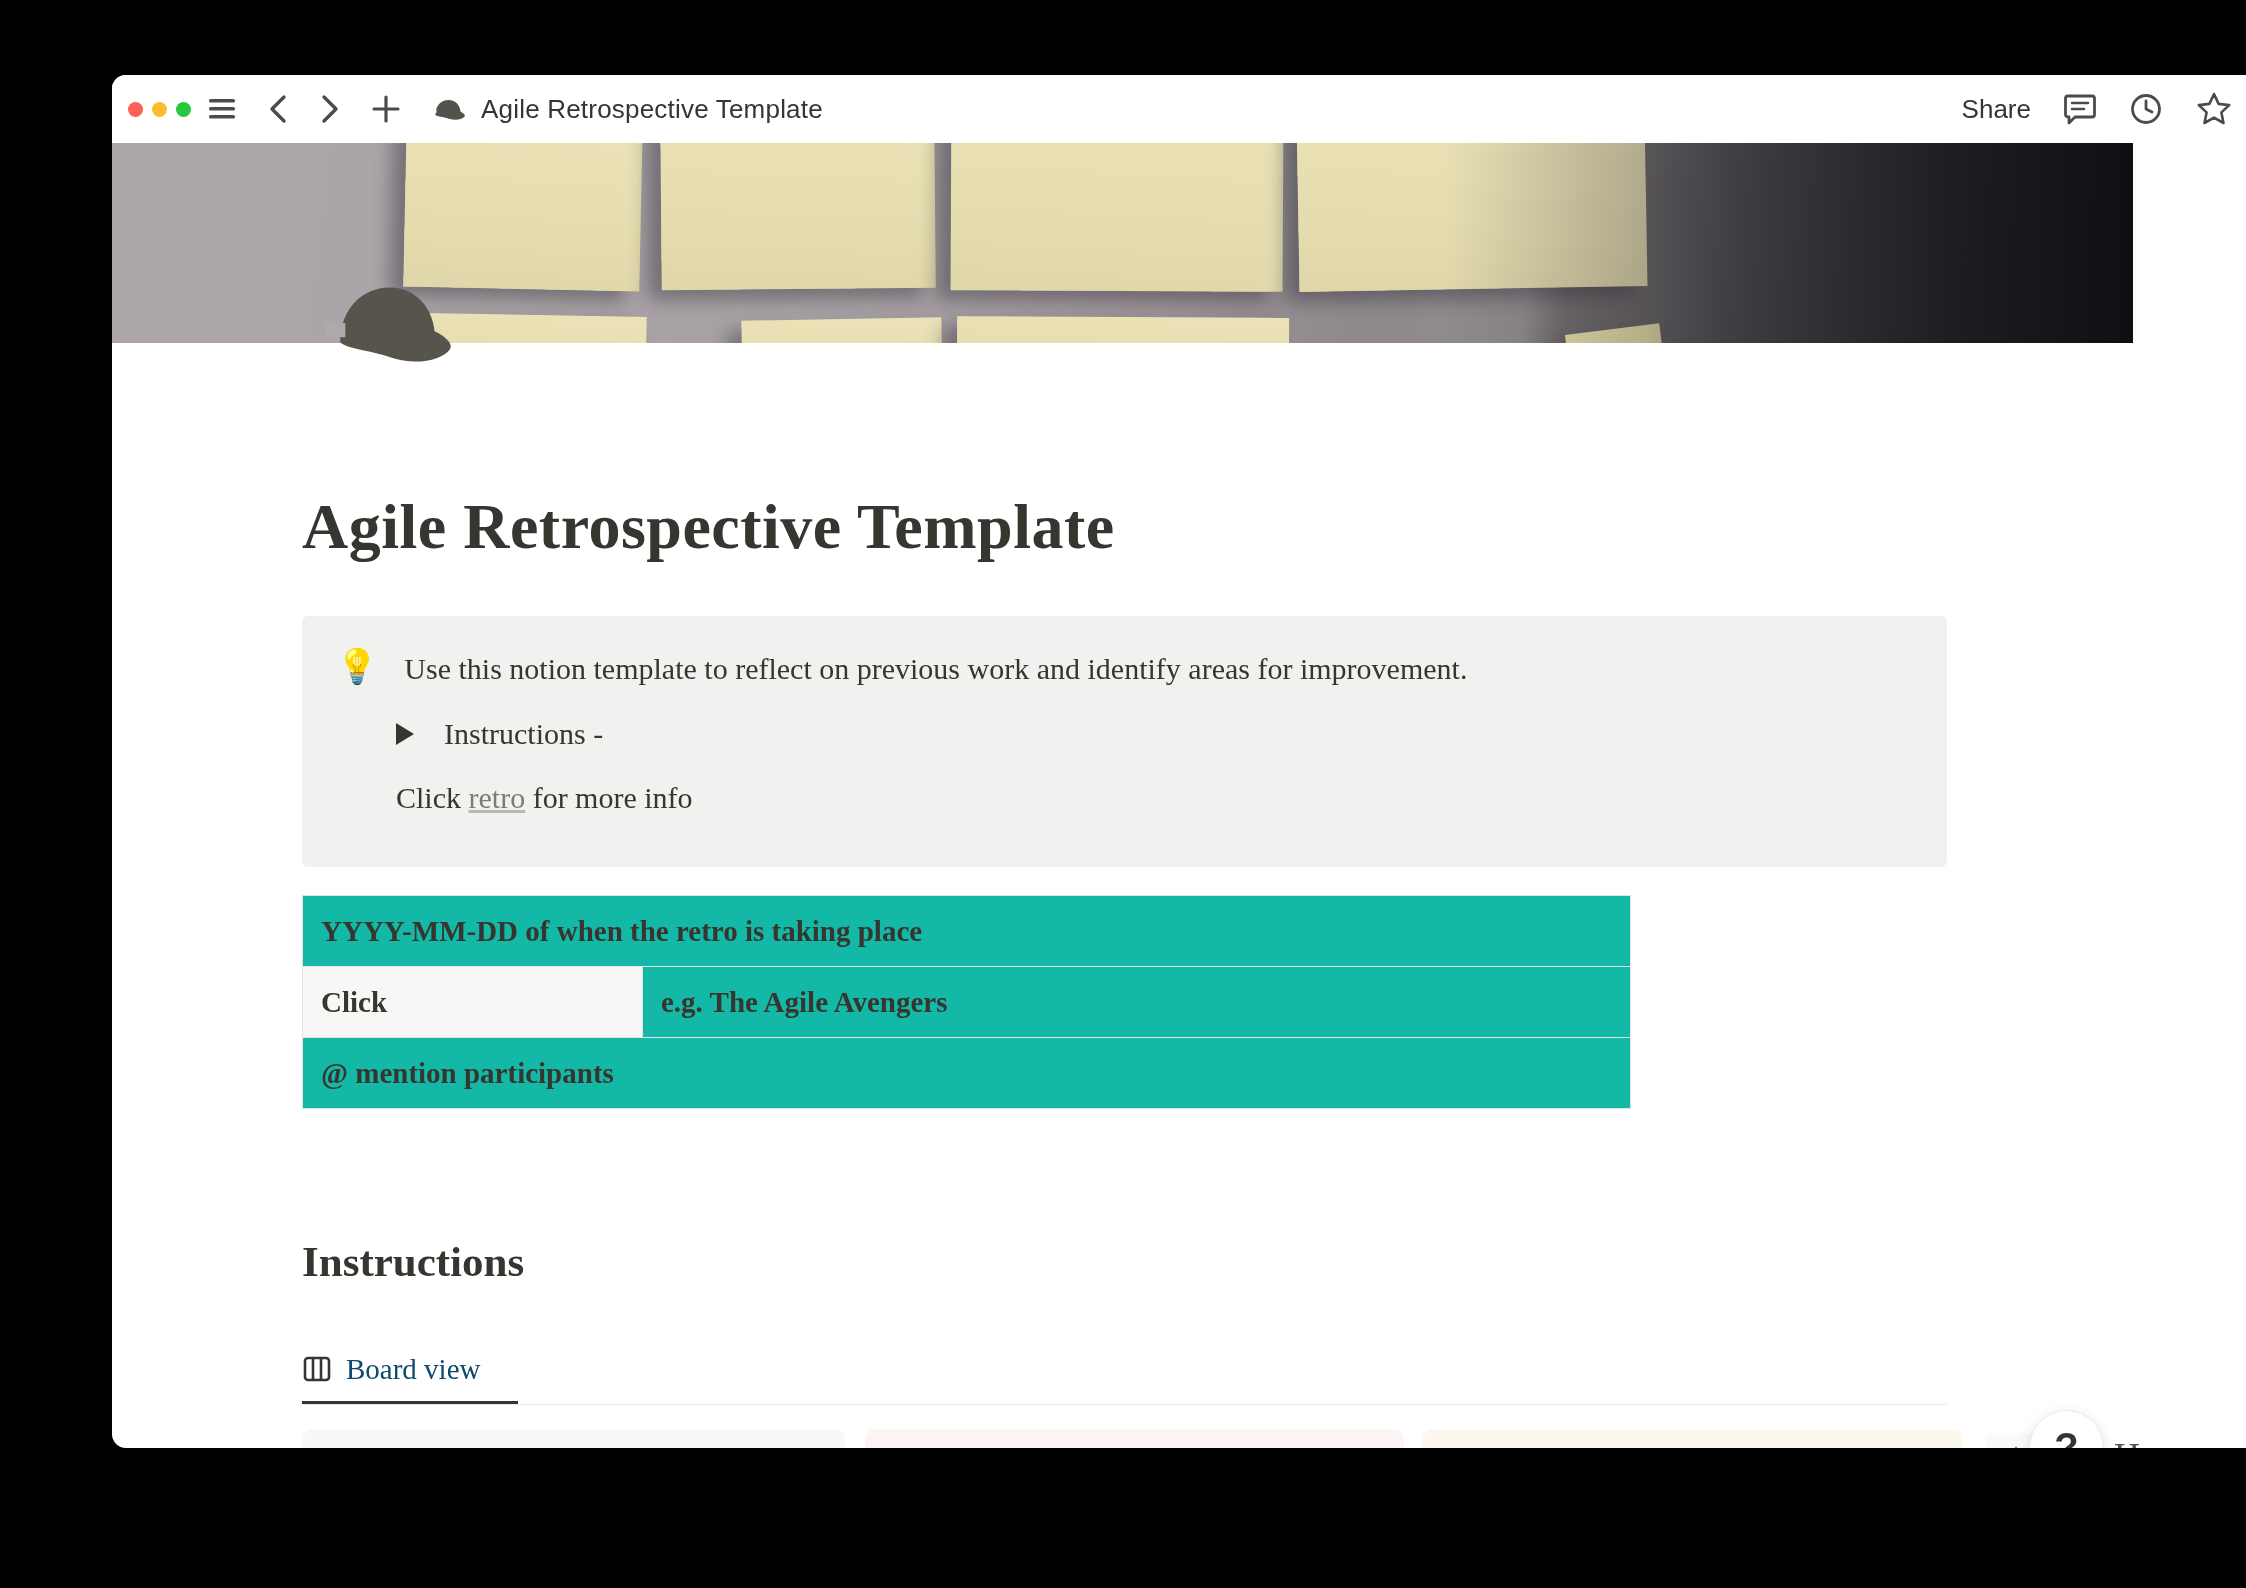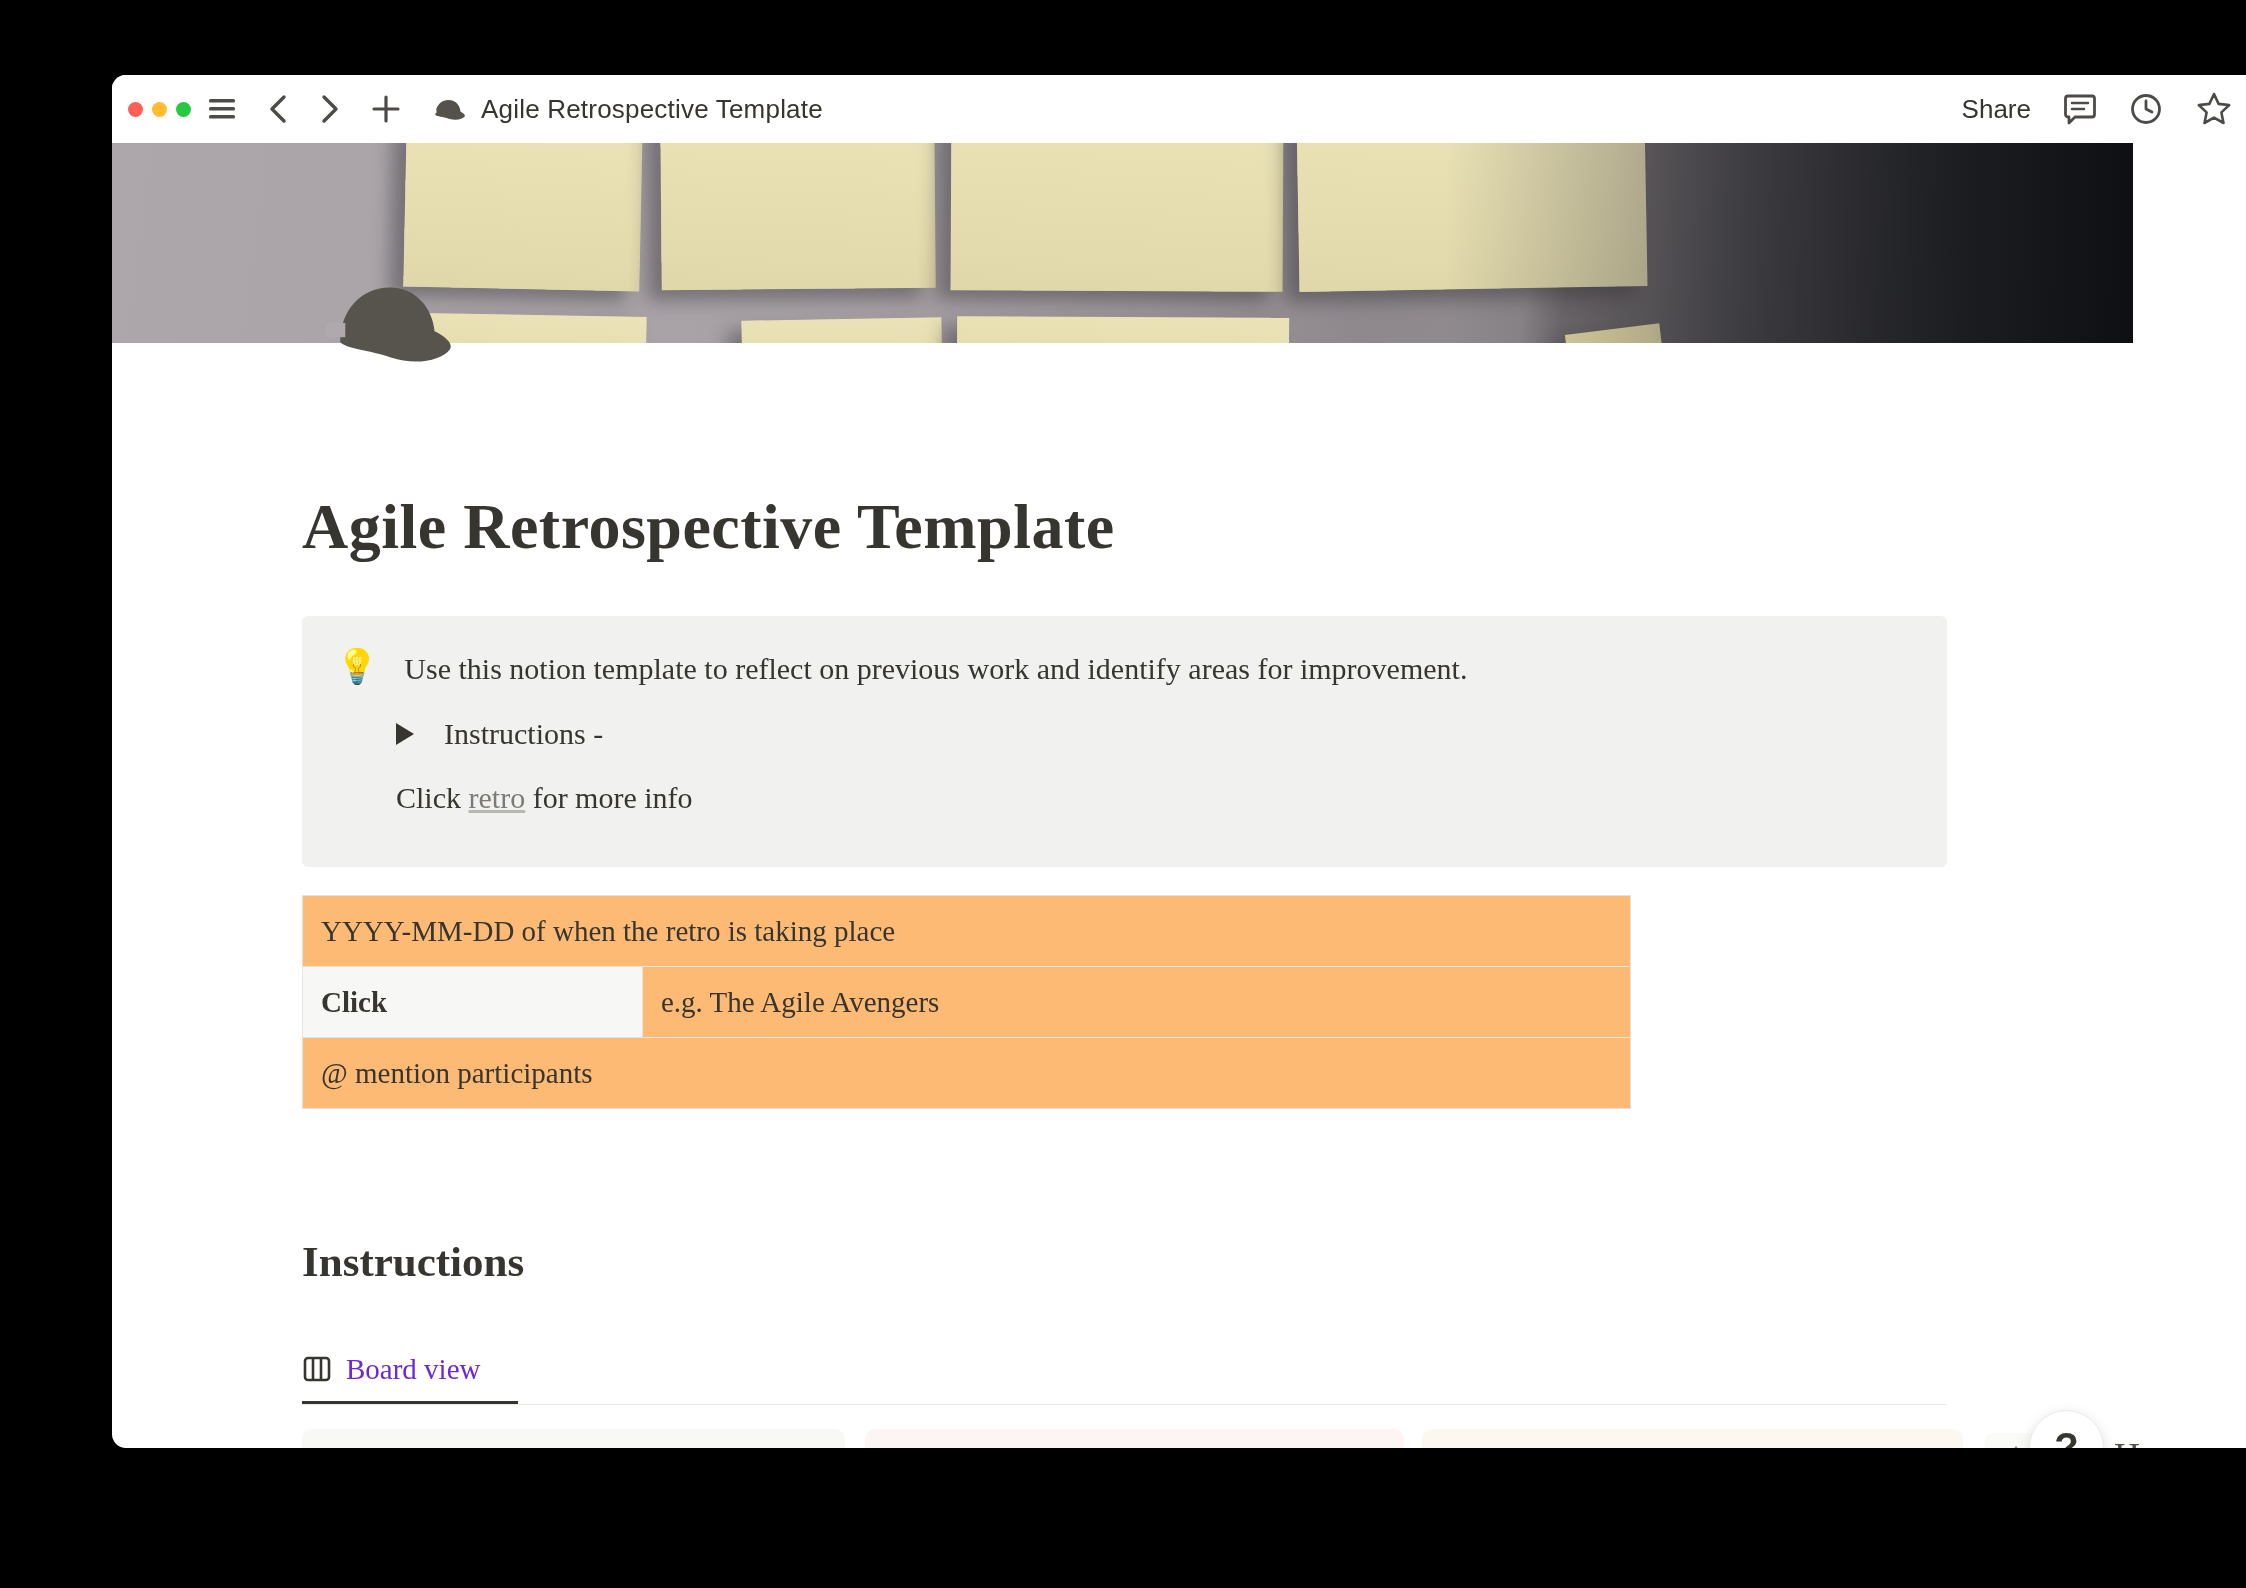--- a/index.html
+++ b/index.html
@@ -54,29 +54,29 @@
   .toggle-label { font-size:30px; color:#37352F; }
   .callout-row3 { margin:30px 0 0 60px; font-size:30px; color:#37352F; }
   .link-here { color:#7d7b76; text-decoration:underline; text-decoration-color:#b9b7b1; cursor:pointer; }
 
   .props-table { position:absolute; left:190px; top:820px; width:1329px;
                  border:1px solid #E3E2DF; border-bottom:none; }
   .prow { display:flex; border-bottom:1px solid #E3E2DF; height:71px; }
   .pcell-label { width:340px; background:#F7F7F5; border-right:1px solid #E3E2DF;
                  display:flex; align-items:center; padding-left:18px;
                  font-size:29px; font-weight:700; color:#37352F; }
-  .pcell-value { flex:1; background:#fdba74; display:flex; align-items:center; padding-left:18px;
-                 font-size:29px; color:#37352F; }
+  .pcell-value { flex:1; background:#14b8a6; display:flex; align-items:center; padding-left:18px;
+                 font-size:29px; color:#37352F;font-weight:bold; }
 
   .section-heading { position:absolute; left:190px; top:1162px;
                      font-size:43px; font-weight:700; color:#37352F; }
 
   .board-tabs { position:absolute; left:190px; top:1268px; width:1645px; height:62px; }
   .tab { display:flex; align-items:center; gap:14px; height:52px; }
-  .tab-label { font-size:29px; color:#6d28d9; }
+  .tab-label { font-size:29px; color:#0c4a6e; }
   .tab-underline { position:absolute; left:0; top:58px; width:216px; height:4px; background:#37352F; }
   .tab-divider { position:absolute; left:0; top:61px; width:1645px; height:1px; background:#E9E9E7; }
 
   .board-col { position:absolute; top:1354px; height:110px; border-radius:10px;
                padding:22px 0 0 20px; display:flex; align-items:flex-start; }
   .col-1 { left:190px; width:543px; }
   .col-2 { left:753px; width:539px; }
   .col-3 { left:1310px; width:541px; }
 
   .add-group-btn { position:absolute; left:1873px; top:1358px; width:62px; height:52px;

